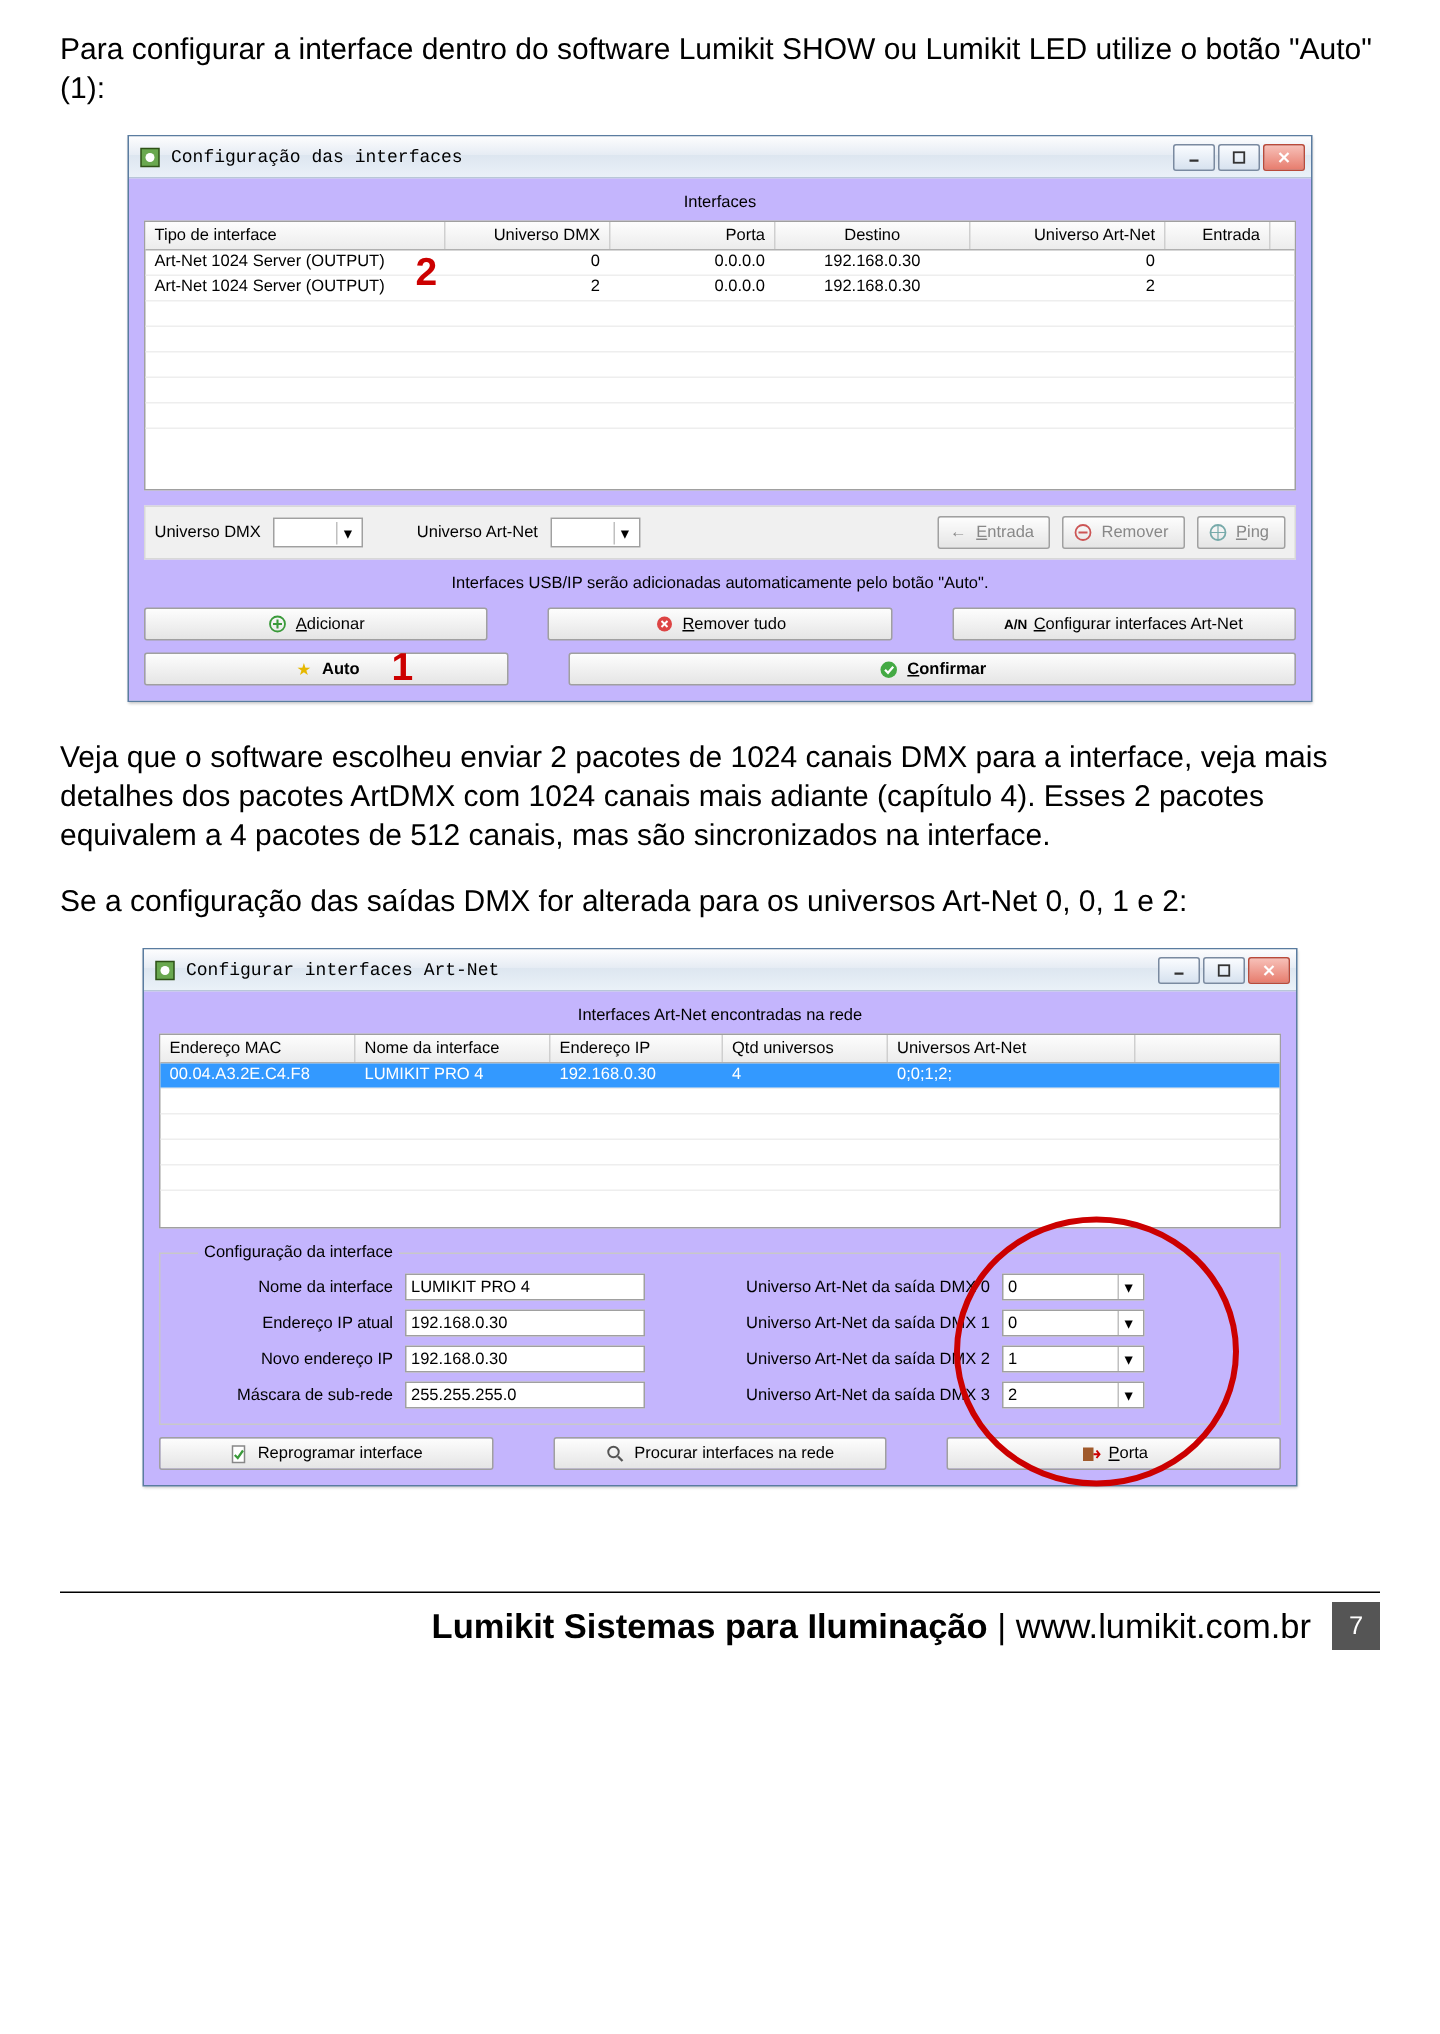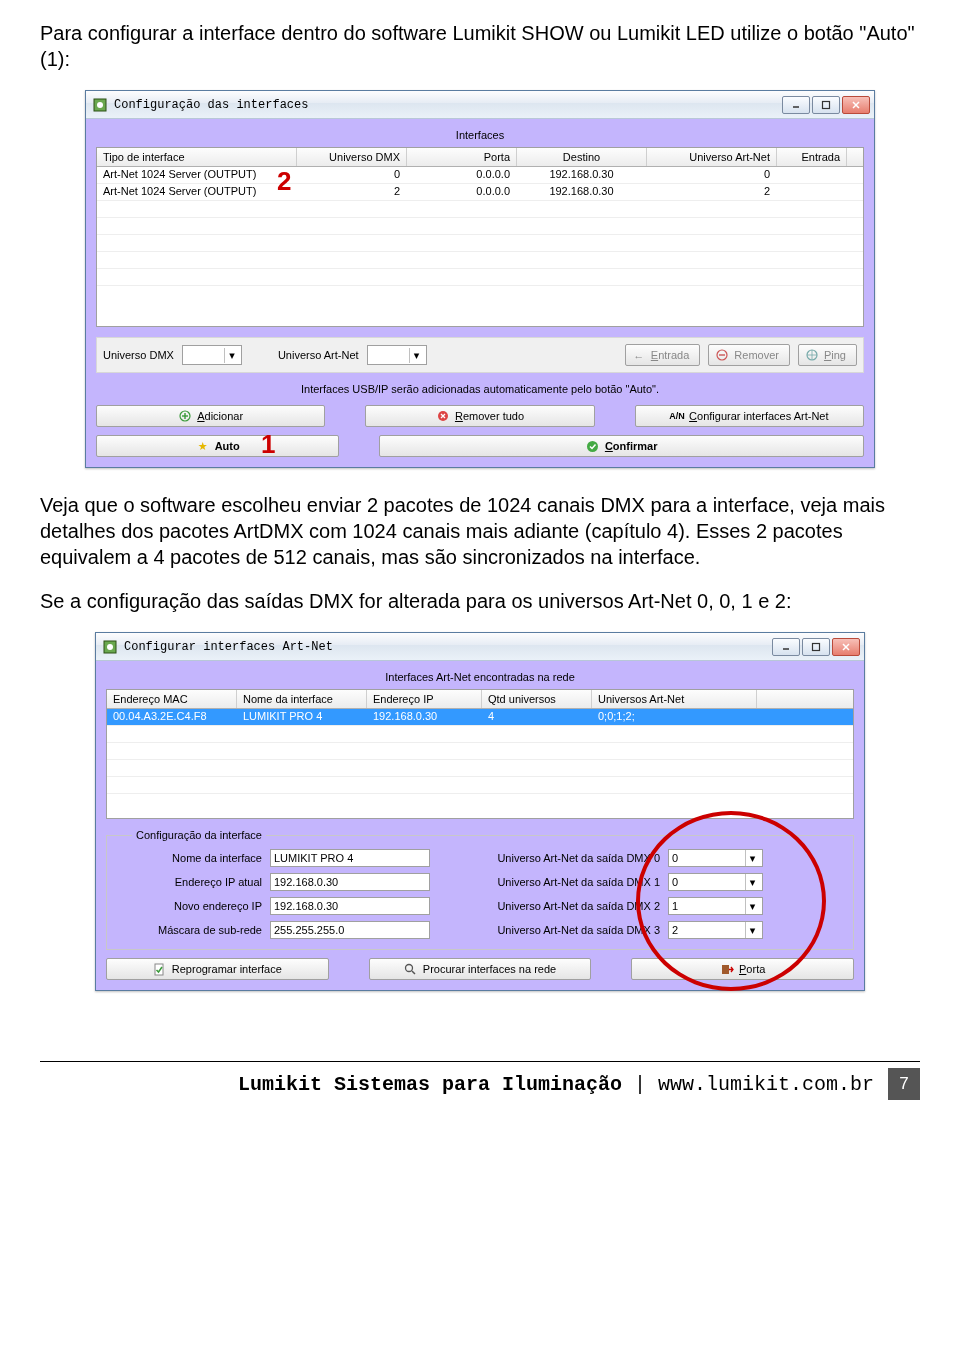--- a/index.html
+++ b/index.html
@@ -151,21 +151,21 @@
     width:190px; height:180px; pointer-events:none;
   }
   
   .footer {
     margin-top: 20px;
     border-top: 1px solid #000;
     padding: 6px 0 10px 0;
     display:flex; align-items:center; justify-content:flex-end;
     gap: 14px;
   }
-  .footer .ftext { font-family:Liberation Mono, monospace; font-size:20px;text-align:right;}
+  .footer .ftext { font-family:Liberation Sans, sans-serif; font-size:23px;text-align:right;}
   .footer .pg {
     width:32px; height:32px; background:#555; color:#fff;
     display:flex; align-items:center; justify-content:center;
     font-family:"Arial Narrow",Arial; font-size:17px;
   }
   .iconbox{width:14px;height:14px;display:inline-flex;align-items:center;justify-content:center;}
   .spacer{flex:1;}
 </style>
 </head>
 <body>

